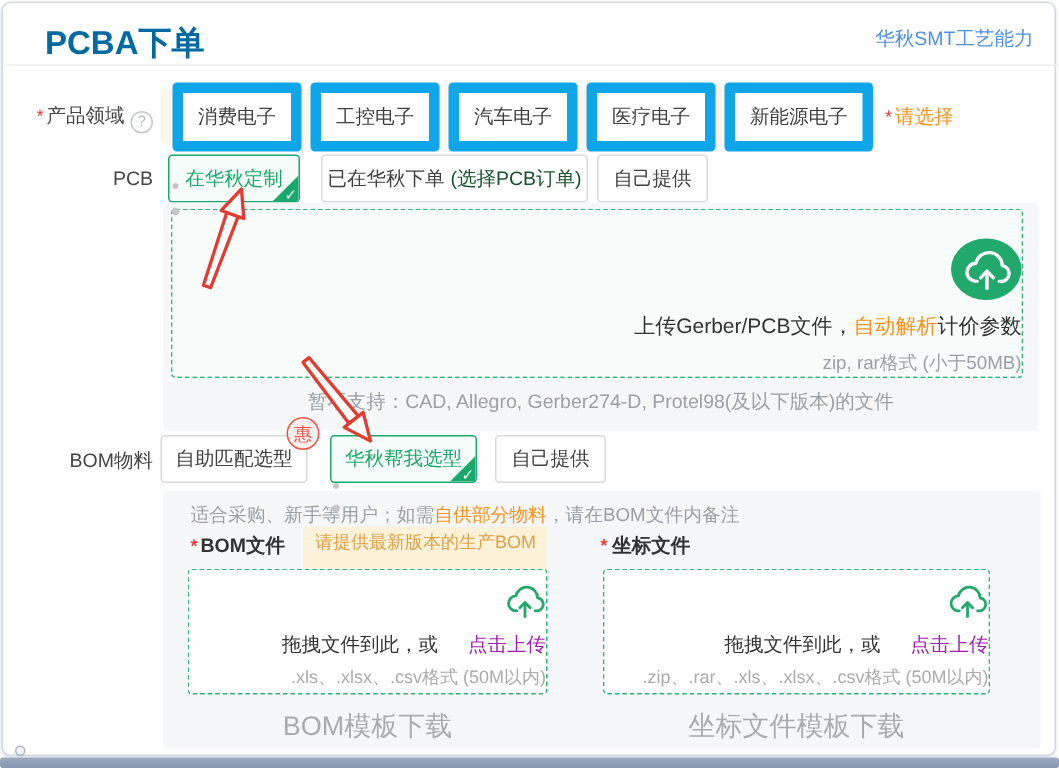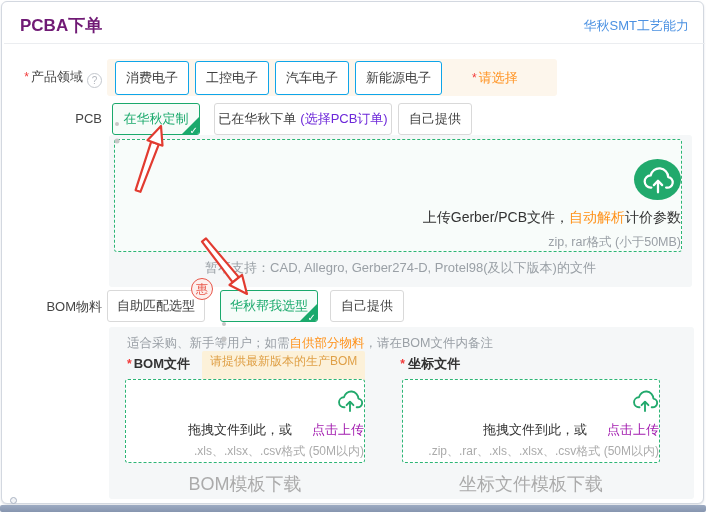--- a/index.html
+++ b/index.html
@@ -18,40 +18,40 @@
     position:absolute; left:0; top:505px; width:706px; height:7px;
     background:linear-gradient(#9dabc2,#8695af); border-radius:2px;
   }
   .resize-knob {
     position:absolute; left:10px; top:497px; width:7px; height:7px;
     border:1px solid #aab3c2; border-radius:50%; background:#f2f4f7;
   }
   
   .hdr { position:absolute; left:2px; top:2px; width:701px; height:40px;
          border-bottom:1px solid #ebedf0; }
-  .hdr-title { position:absolute; left:16px; top:10px; font-size:17px; font-weight:bold; color:#701a75; }
+  .hdr-title { position:absolute; left:26px; top:10px; font-size:22px; font-weight:bold; color:#0369a1; }
   .hdr-link { position:absolute; right:16px; top:13px; font-size:13px; color:#4b91e2; cursor:pointer; }
   
   .row-label { position:absolute; left:0; width:100px; text-align:right; font-size:13px; color:#454545; }
   .req { color:#f23a3a; margin-right:2px; font-size:12px; }
   .help-ic { display:inline-block; width:15px; height:15px; line-height:13px; text-align:center;
              border:1px solid #c3c7cd; color:#b4b8bf; border-radius:50%; font-size:10px;
              margin-left:4px; vertical-align:-3px; cursor:pointer; }
   
   .domain-box { position:absolute; left:105px; top:57px; width:450px; height:37px;
                 background:#fdf6ec; border-radius:3px; display:flex; align-items:center;
                 padding:0 8px; gap:6px; }
-  .domain-btn { height:29px; padding:16px 10px; background:#fff; border:1px solid #0ea5e9;
+  .domain-btn { height:29px; padding:16px 10px; background:#fff; border:7px solid #0ea5e9;
                 border-radius:3px; font-size:13px; color:#3f3f3f; display:flex; align-items:center; cursor:pointer; white-space:nowrap; }
-  .domain-hint { font-size:13px; color:#ff9322; margin-left:24px; white-space:nowrap; }
+  .domain-hint { font-size:13px; color:#ff9322; margin-left:2px; white-space:nowrap; }
   
   .tab { position:absolute; height:32px; background:#fff; border:1px solid #d9d9d9; border-radius:3px;
          font-size:13px; color:#3f3f3f; display:flex; align-items:center; justify-content:center;
          cursor:pointer; white-space:nowrap; }
-  .tab .sub { color:#6d28d9; margin-left:4px; }
+  .tab .sub { color:#14532d; margin-left:4px; }
   .tab.selected { border-color:#1aa96c; color:#1aa96c; background:#f6fcf9; overflow:hidden; }
   .corner { position:absolute; right:0; bottom:0; width:0; height:0;
             border-left:17px solid transparent; border-bottom:17px solid #1aa96c; }
   .chk { position:absolute; right:1px; bottom:-2px; color:#fff; font-size:10px; z-index:2; }
   .badge { position:absolute; top:-13px; right:-9px; width:22px; height:22px; border-radius:50%;
            border:1px solid #e8564a; background:#fdf0ee; color:#e8564a; font-size:12px;
            display:flex; align-items:center; justify-content:center; z-index:3; }
   
   .sub-panel { position:absolute; background:#f5f7f8; border-radius:3px; }
   .dash-box { position:absolute; border:1px dashed #2cb575; border-radius:3px; background:#f8fcfa;
@@ -86,20 +86,21 @@
       <div class="hdr-title">PCBA下单</div>
       <div class="hdr-link">华秋SMT工艺能力</div>
     </div>
 
     <div class="row-label" style="top:66px;"><span class="req">*</span><span>产品领域</span><span class="help-ic">?</span></div>
 
     <div class="domain-box">
       <div class="domain-btn">消费电子</div>
       <div class="domain-btn">工控电子</div>
       <div class="domain-btn">汽车电子</div>
+      <div class="domain-btn">医疗电子</div>
       <div class="domain-btn">新能源电子</div>
       <div class="domain-hint"><span class="req">*</span><span>请选择</span></div>
     </div>
 
     <div class="row-label" style="top:109px;">PCB</div>
 
     <div class="tab selected" style="left:110px; top:101px; width:88px;">
       <span>在华秋定制</span>
       <span class="corner"></span>
       <span class="chk">✓</span>

